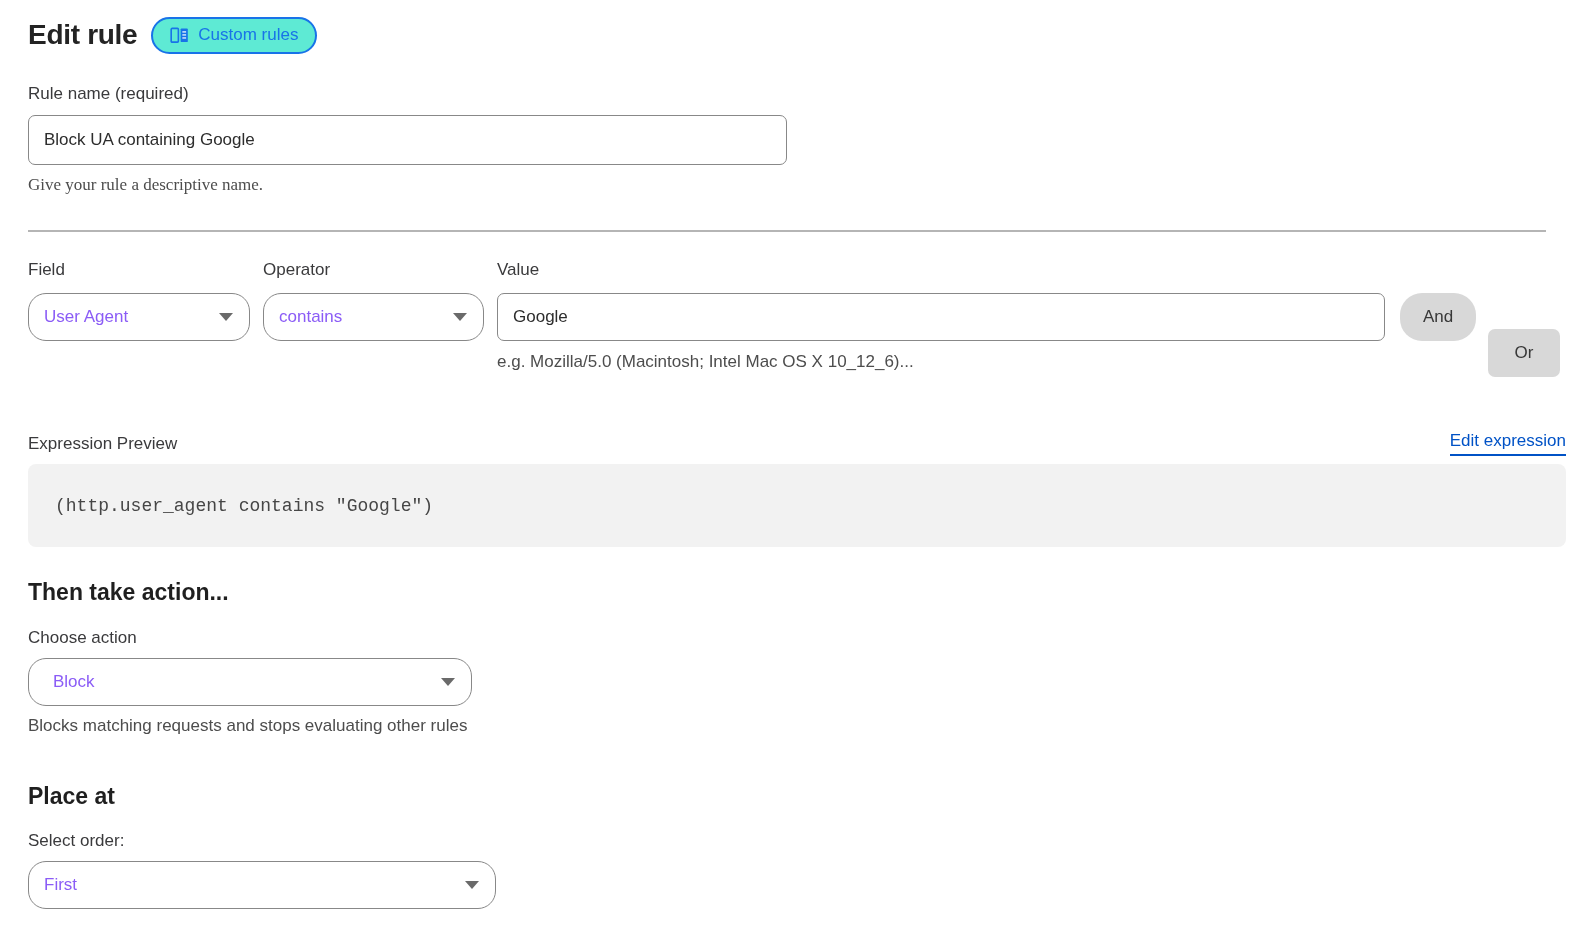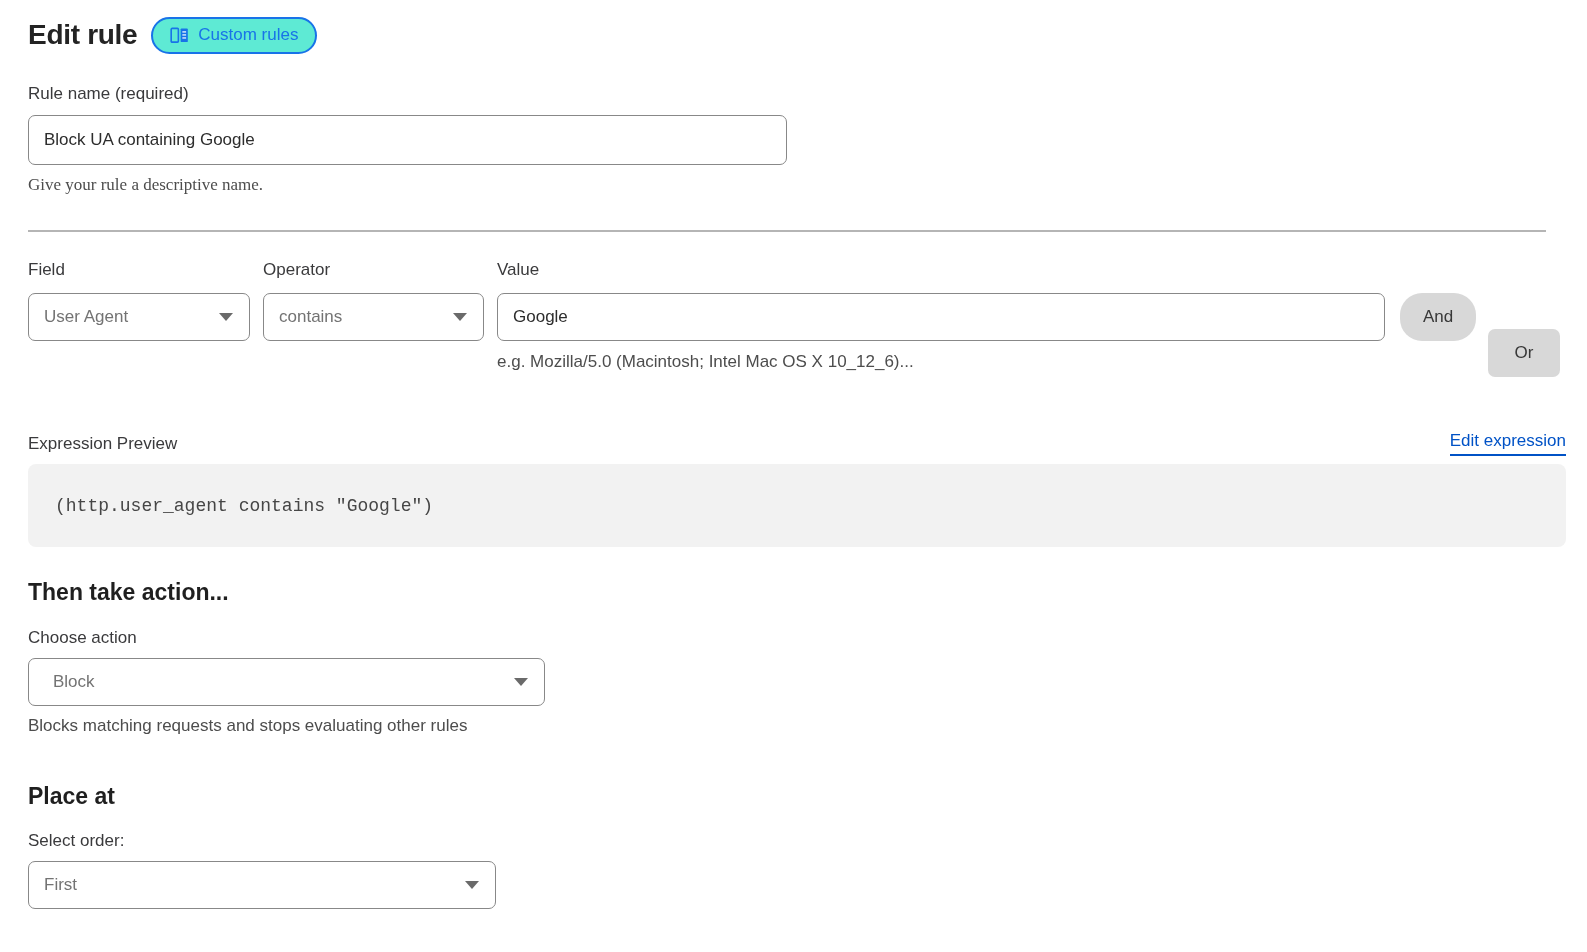--- a/index.html
+++ b/index.html
@@ -32,22 +32,22 @@
   .helper-text { font-size: 17px; color: #4d4d4d; line-height: 24px; }
   .text-input {
     display: block; font-family: "Liberation Sans", sans-serif;
     font-size: 17px; color: #2d2d2d;
     border: 1px solid #888888; border-radius: 7px;
     padding: 0 15px; background: #ffffff; outline: none;
   }
   .select-box {
     position: relative; display: flex; align-items: center;
     height: 48px; padding: 0 40px 0 15px;
-    border: 1px solid #888888; border-radius: 7px;
-    font-size: 17px; color: #737373; background: #ffffff; cursor: pointer;
+    border: 1px solid #888888; border-radius: 18px;
+    font-size: 17px; color: #8b5cf6; background: #ffffff; cursor: pointer;
   }
   .caret {
     position: absolute; right: 16px; top: 50%; margin-top: -4px;
     width: 0; height: 0;
     border-left: 7px solid transparent; border-right: 7px solid transparent;
     border-top: 8px solid #6a6a6a;
   }
 
   
   .rule-name-label { margin-top: 28px; }
@@ -83,21 +83,21 @@
     margin-top: 8px; width: 1538px; height: 83px;
     background: #f2f2f2; border-radius: 8px;
     display: flex; align-items: center; padding: 0 27px;
   }
   .code-text { font-family: "Liberation Mono", monospace; font-size: 18px; color: #464646; }
 
   
   .section-heading { margin: 0; font-size: 23px; font-weight: 700; color: #1f1f1f; line-height: 26px; }
   .action-heading { margin-top: 32px; }
   .action-label { margin-top: 21px; }
-  .action-select { margin-top: 8px; width: 517px; padding-left: 24px; }
+  .action-select { margin-top: 8px; width: 444px; padding-left: 24px; }
   .action-helper { margin-top: 8px; }
 
   
   .place-heading { margin-top: 45px; }
   .order-label { margin-top: 20px; }
   .order-select { margin-top: 8px; width: 468px; }
 </style>
 </head>
 <body>
 

